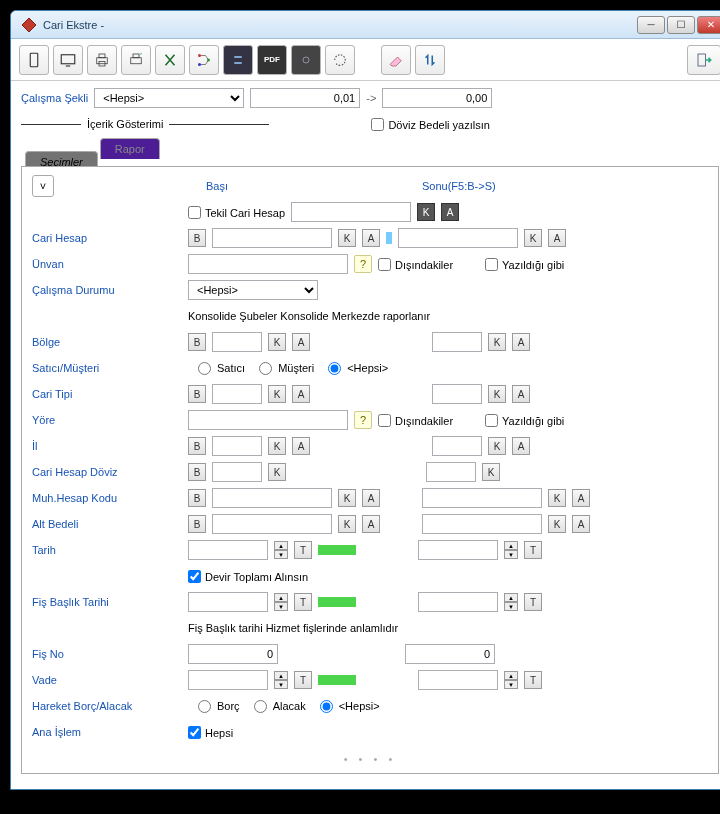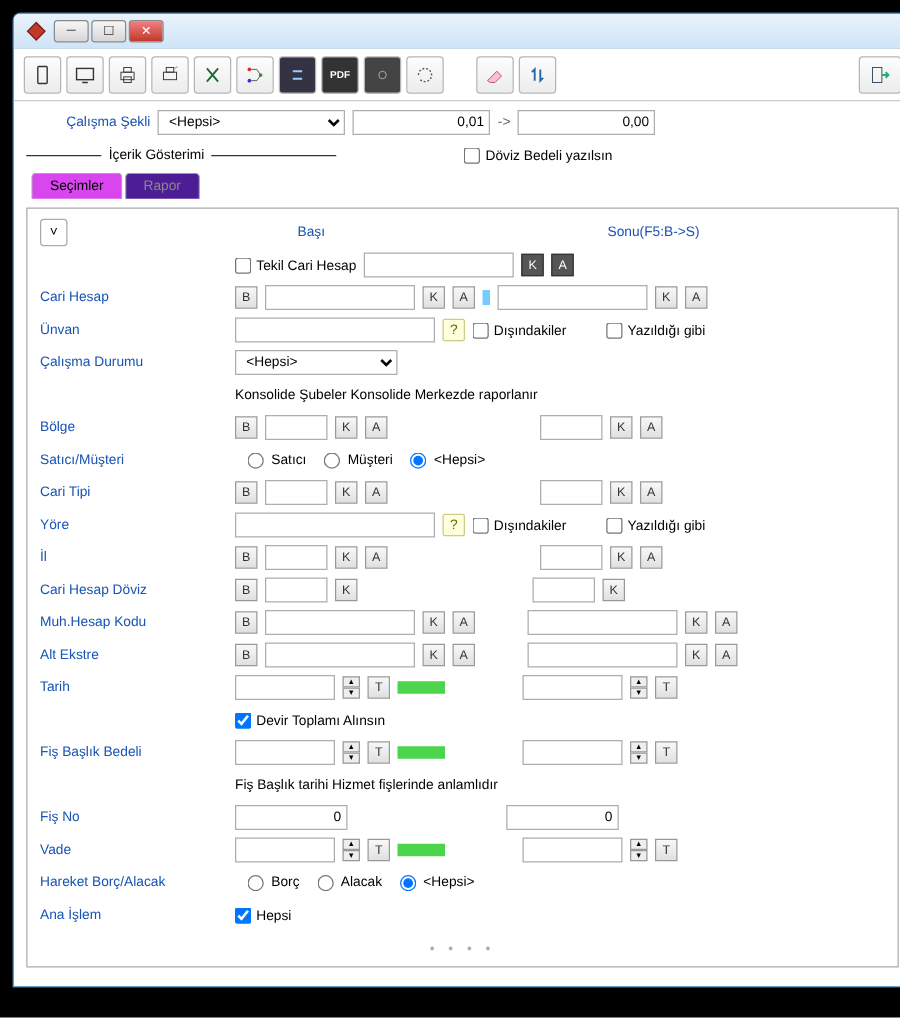--- a/index.html
+++ b/index.html
@@ -10,31 +10,31 @@
   .titlebar .title { flex:1; color:#1a3a5a; }
   .winbtns { display:flex; gap:2px; }
   .winbtn { width:28px; height:18px; background:linear-gradient(#f7f7f7,#d6d6d6); border:1px solid #8a8a8a; border-radius:3px; display:flex; align-items:center; justify-content:center; font-size:10px; color:#333; }
   .winbtn.close { background:linear-gradient(#f08080,#c0392b); color:#fff; }
   .toolbar { height:42px; padding:4px 8px; display:flex; align-items:center; gap:4px; border-bottom:1px solid #ccc; }
   .tbtn { width:30px; height:30px; border:1px solid #b5b5b5; background:linear-gradient(#fdfdfd,#ececec); border-radius:3px; display:flex; align-items:center; justify-content:center; color:#444; }
   .tbtn svg { width:18px; height:18px; }
   .spacer { flex:1; }
   .content { padding:6px 10px 0 10px; }
   .row { display:flex; align-items:center; gap:6px; margin-bottom:4px; min-height:22px; flex-wrap:wrap; }
-  .lbl-blue { color:#1754b3;margin-left:32px; }
+  .lbl-blue { color:#1754b3; }
   .lbl { color:#000; }
   select, input[type=text] { border:1px solid #abadb3; background:#fff; height:20px; padding:0 4px; }
   .num { text-align:right; }
   .arrow { color:#666; }
   .checkbox { display:inline-flex; align-items:flex-end; gap:4px; }
   .checkbox input { margin:0; }
   .tabs { border:1px solid #aaa; margin-top:6px; position:relative; background:#fff; }
   .tabhead { display:flex; position:relative; top:-1px; margin-left:4px; }
   .tab { border:1px solid #aaa; border-bottom:none; padding:4px 14px; background:#4c1d95; color:#888; margin-right:2px; border-radius:4px 4px 0 0; }
-  .tab.active { background:#d946ef; color:#000; position:relative; top:0; }
+  .tab.active { background:#737373; color:#000; position:relative; top:13px;font-style:italic; }
   .tabbody { padding:8px 10px 8px 10px; }
   .collapse-btn { width:22px; height:22px; border:1px solid #aaa; border-radius:3px; display:flex; align-items:center; justify-content:center; background:#fff; margin-right:6px;}
   .field-label { width:150px; color:#1754b3; }
   .mini { width:18px; height:18px; border:1px solid #999; background:linear-gradient(#f8f8f8,#e0e0e0); display:inline-flex; align-items:center; justify-content:center; font-size:10px; color:#333; }
   .mini.dark { background:#555; color:#fff; border-color:#333;}
   .qmark { width:18px; height:18px; display:inline-flex; align-items:center; justify-content:center; color:#6a6a00; border:1px solid #cc8; background:#ffd; border-radius:2px;}
   .spin { display:inline-flex; flex-direction:column; }
   .spin button { width:14px; height:9px; border:1px solid #999; background:#eee; font-size:7px; line-height:6px; padding:0;}
   .green-bar { width:38px; height:10px; background:#4cd44c; display:inline-block; }
   .radio-group { display:inline-flex; align-items:center; gap:4px; }
@@ -45,20 +45,21 @@
 <body>
 
 <div class="window">
 
   <div class="titlebar">
     <span class="icon">
       <svg viewBox="0 0 16 16">
           <polygon points="8,1 15,8 8,15 1,8" fill="#c0392b" stroke="#7a1f17"></polygon>
         </svg>
     </span>
+    <span class="title">Cari Ekstre -</span>
     <div class="winbtns">
       <div class="winbtn">─</div>
       <div class="winbtn">☐</div>
       <div class="winbtn close">✕</div>
     </div>
   </div>
 
   <div class="toolbar">
     <div class="tbtn">
         <svg viewBox="0 0 24 24">
@@ -295,21 +296,21 @@
           <input type="text" style="width: 120px;">
           <span class="mini">K</span>
           <span class="mini">A</span>
           <span style="width:30px"></span>
           <input type="text" style="width: 120px;">
           <span class="mini">K</span>
           <span class="mini">A</span>
         </div>
 
         <div class="row">
-          <span class="field-label">Alt Ekstre</span>
+          <span class="field-label">Alt Bedeli</span>
           <span class="mini">B</span>
           <input type="text" style="width: 120px;">
           <span class="mini">K</span>
           <span class="mini">A</span>
           <span style="width:30px"></span>
           <input type="text" style="width: 120px;">
           <span class="mini">K</span>
           <span class="mini">A</span>
         </div>
 
@@ -333,21 +334,21 @@
 
         <div class="row">
           <span class="field-label"></span>
           <label class="checkbox">
               <input type="checkbox" checked="" style="">
               <span>Devir Toplamı Alınsın</span>
             </label>
         </div>
 
         <div class="row">
-          <span class="field-label">Fiş Başlık Bedeli</span>
+          <span class="field-label">Fiş Başlık Tarihi</span>
           <input type="text" style="width: 80px;">
           <span class="spin">
               <button>▴</button>
               <button>▾</button>
             </span>
           <span class="mini">T</span>
           <span class="green-bar"></span>
           <span style="width:50px"></span>
           <input type="text" style="width: 80px;">
           <span class="spin">

